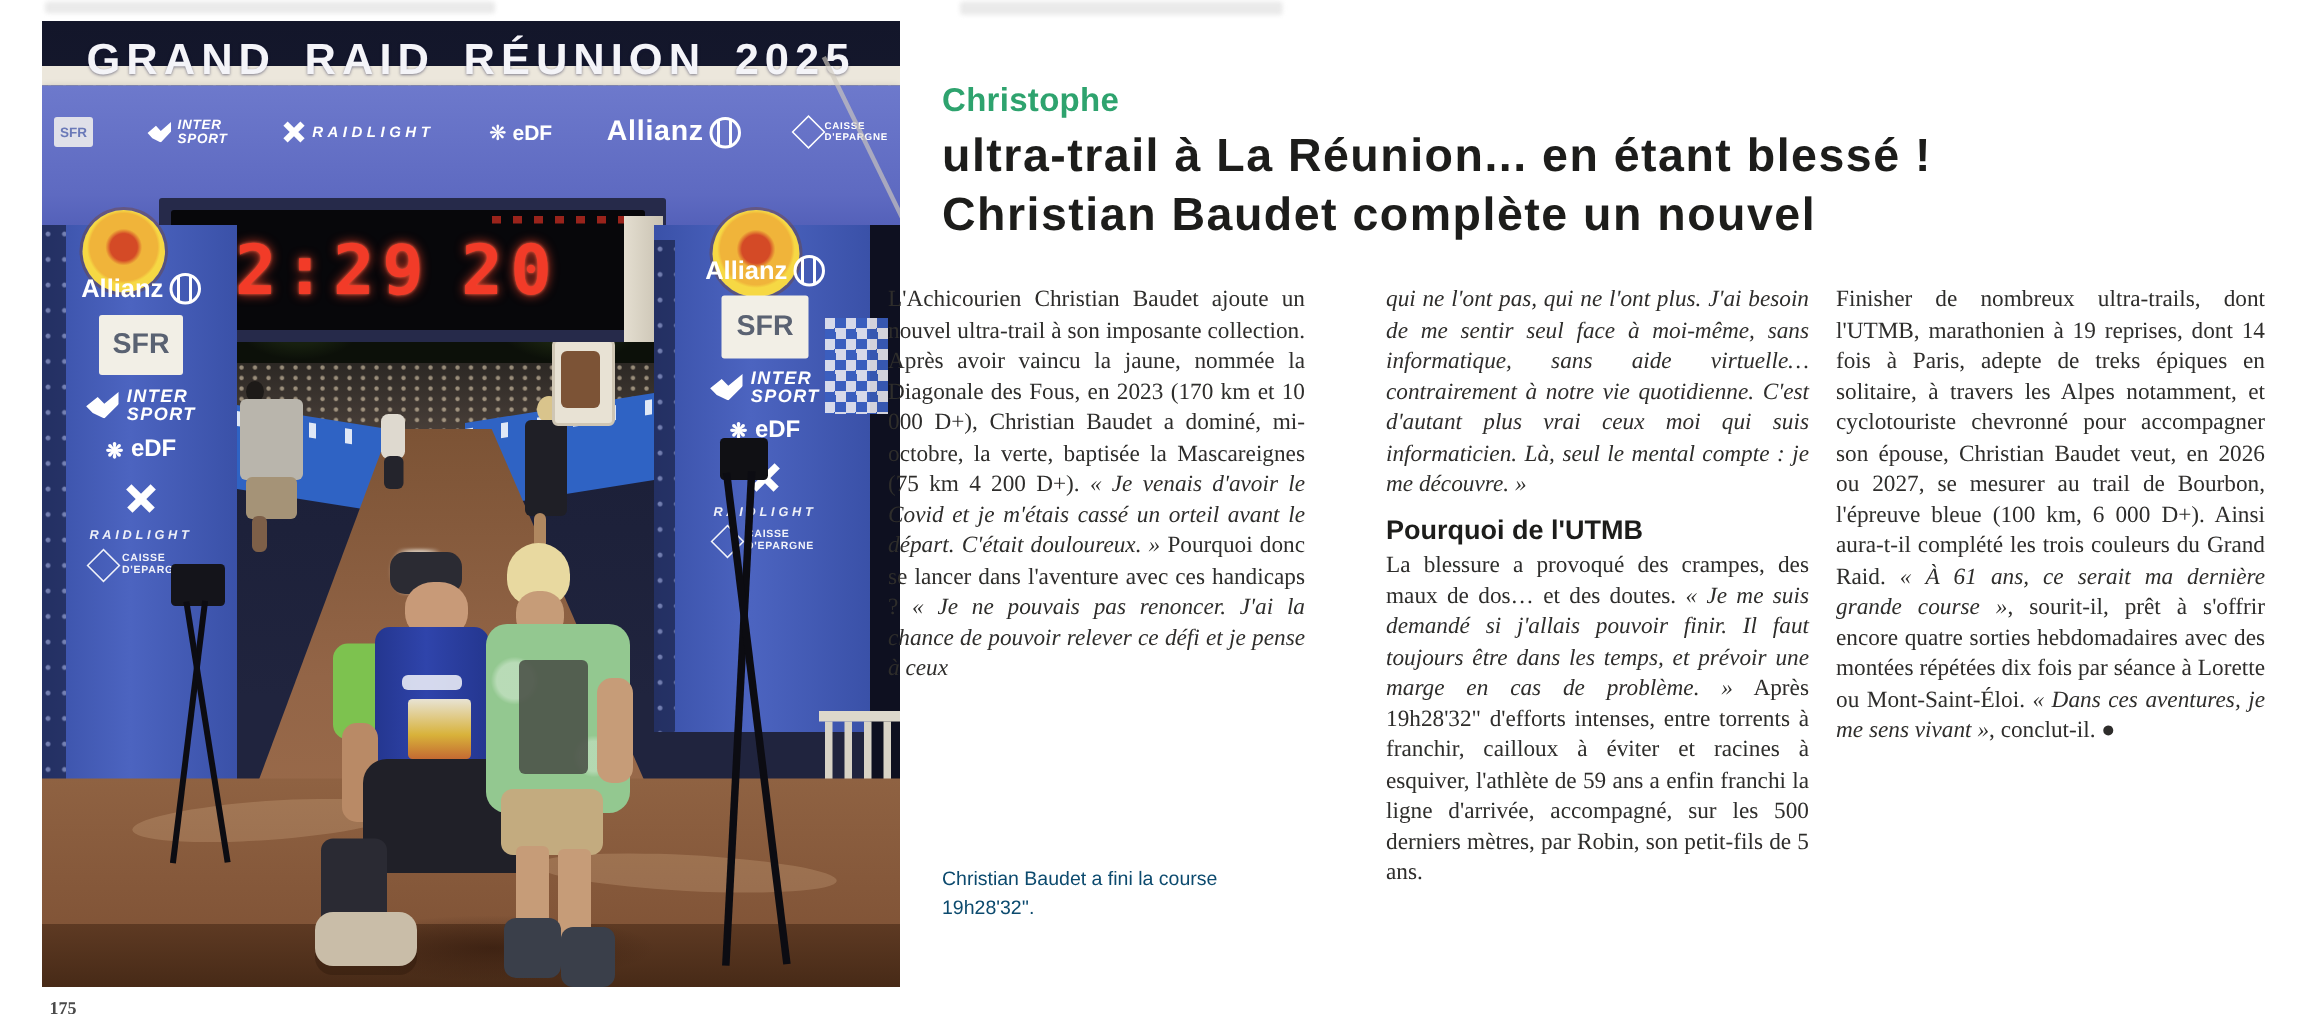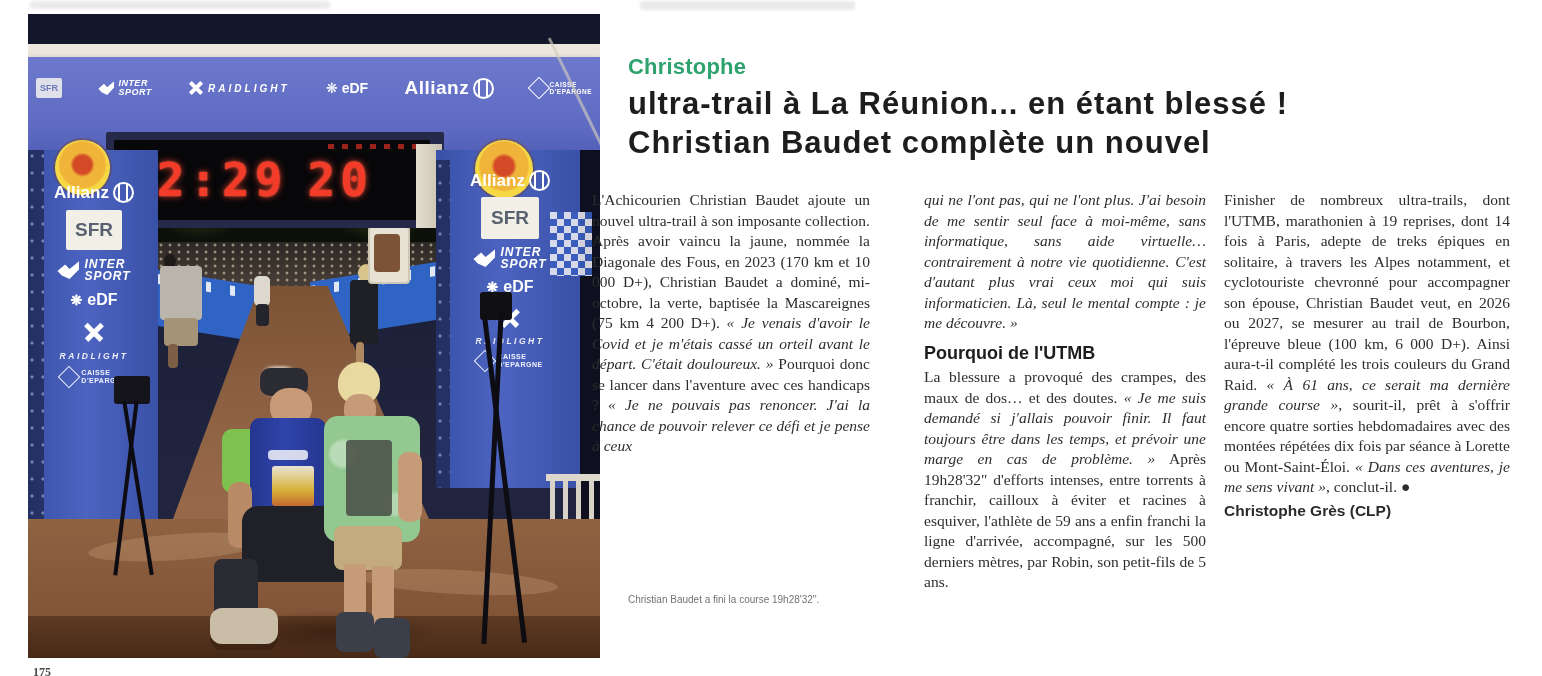--- a/index.html
+++ b/index.html
@@ -122,33 +122,34 @@
     color:#1d1d1b;letter-spacing:1px;}
   .bodycol{top:190px;font-family:"Liberation Serif",serif;font-size:15.5px;line-height:20.5px;
     color:#2e2d2b;text-align:justify;}
   .col1{left:592px;width:278px;}
   .col2{left:924px;width:282px;}
   .col3{left:1224px;width:286px;}
   .subhead{font-family:"Liberation Sans",sans-serif;font-weight:bold;font-size:18px;color:#1d1d1b;
     margin:9px 0 4px 0;text-align:left;}
   .byline{font-family:"Liberation Sans",sans-serif;font-weight:bold;font-size:15.5px;color:#2b2b29;
     margin-top:3px;text-align:left;}
-  .caption{left:628px;top:590px;width:215px;font-size:10px;line-height:19px;color:#737373;}
+  .caption{left:628px;top:576px;width:215px;font-size:13px;line-height:19px;color:#0c4a6e;}
   p.para{margin:0 0 2px 0;}
 </style>
 </head>
 <body>
 
 <div class="abs crop-artifact" style="left:30px;top:1px;width:300px;height:8px;"></div>
 <div class="abs crop-artifact" style="left:640px;top:1px;width:215px;height:9px;"></div>
 
 <div class="abs photo">
 
   <div class="ph trim"></div>
   <div class="ph banner"></div>
+  <div class="ph banner-title">GRAND RAID RÉUNION 2025</div>
 
   <div class="ph sponsor-row">
     <span class="sp-box">SFR</span>
     <span class="sp-item">
       <span class="swoosh"></span>
       <span class="sp-two">
         <span>INTER</span>
         <span>SPORT</span>
       </span>
     </span>
@@ -329,18 +330,17 @@
 </div>
 
 <div class="abs bodycol col2">
   <p class="para"><span class="it">qui ne l'ont pas, qui ne l'ont plus. J'ai besoin de me sentir seul face à moi-même, sans informatique, sans aide virtuelle… contrairement à notre vie quotidienne. C'est d'autant plus vrai ceux moi qui suis informaticien. Là, seul le mental compte : je me découvre. »</span></p>
   <div class="subhead">Pourquoi de l'UTMB</div>
   <p class="para"><span>La blessure a provoqué des crampes, des maux de dos… et des doutes. </span><span class="it">« Je me suis demandé si j'allais pouvoir finir. Il faut toujours être dans les temps, et prévoir une marge en cas de problème. »</span><span> Après 19h28'32" d'efforts intenses, entre torrents à franchir, cailloux à éviter et racines à esquiver, l'athlète de 59 ans a enfin franchi la ligne d'arrivée, accompagné, sur les 500 derniers mètres, par Robin, son petit-fils de 5 ans.</span></p>
 </div>
 
 <div class="abs bodycol col3">
   <p class="para"><span>Finisher de nombreux ultra-trails, dont l'UTMB, marathonien à 19 reprises, dont 14 fois à Paris, adepte de treks épiques en solitaire, à travers les Alpes notamment, et cyclotouriste chevronné pour accompagner son épouse, Christian Baudet veut, en 2026 ou 2027, se mesurer au trail de Bourbon, l'épreuve bleue (100 km, 6 000 D+). Ainsi aura-t-il complété les trois couleurs du Grand Raid. </span><span class="it">« À 61 ans, ce serait ma dernière grande course »</span><span>, sourit-il, prêt à s'offrir encore quatre sorties hebdomadaires avec des montées répétées dix fois par séance à Lorette ou Mont-Saint-Éloi. </span><span class="it">« Dans ces aventures, je me sens vivant »</span><span>, conclut-il. ●</span></p>
-  <div class="byline">Christophe Grès (CLP)</div>
 </div>
 
 <div class="abs caption">Christian Baudet a fini la course 19h28'32''.</div>
 
 <div class="abs corner-frag">175</div>
 
 </body></html>

